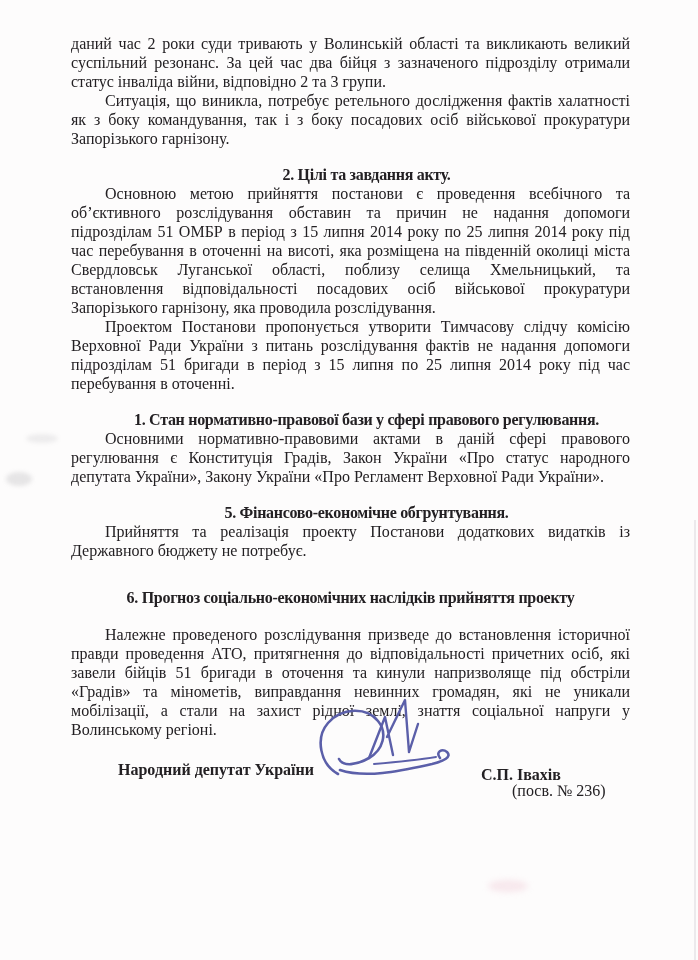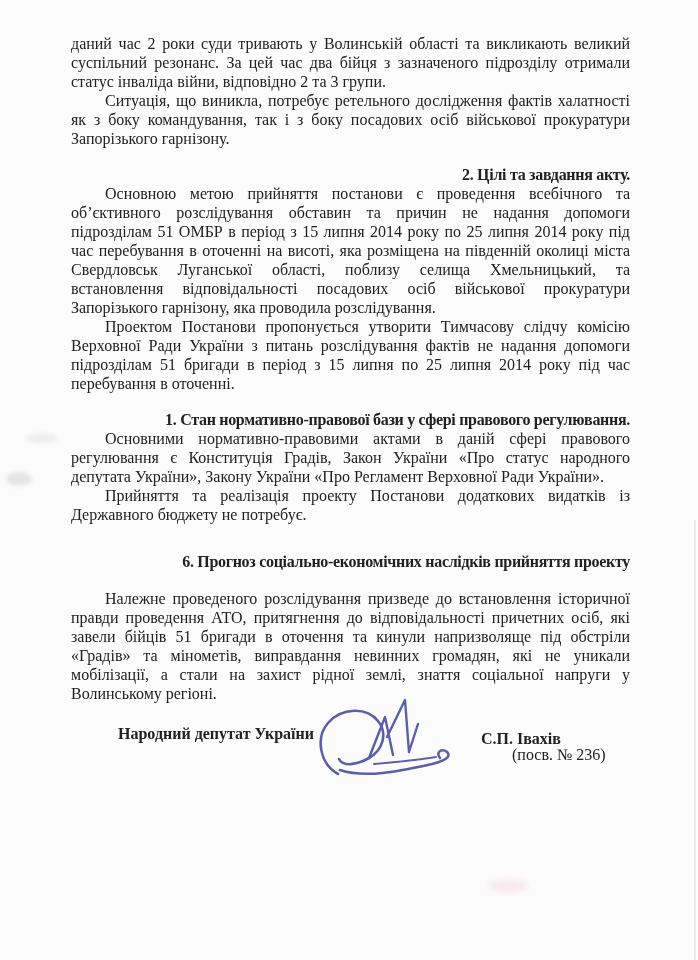--- a/index.html
+++ b/index.html
@@ -31,21 +31,21 @@
     margin: 0;
     text-indent: 34px;
   }
   p.continuation { text-indent: 0; }
   .heading {
     margin: 17px 0 0 0;
     font-size: 16px;
     font-weight: bold;
     text-indent: 32px;
     letter-spacing: -0.3px;
-    text-align: right;
+    text-align: center;
   }
   .heading.centered {
     text-indent: 0;
     margin-top: 28px;
   }
   p.after-centered { margin-top: 18px; }
   .sig-row {
     margin-top: 13px;
     position: relative;
     height: 70px;
@@ -114,20 +114,21 @@
     <p>Ситуація, що виникла, потребує ретельного дослідження фактів халатності як з боку командування, так і з боку посадових осіб військової прокуратури Запорізького гарнізону.</p>
 
     <div class="heading">2. Цілі та завдання акту.</div>
     <p>Основною метою прийняття постанови є проведення всебічного та об’єктивного розслідування обставин та причин не надання допомоги підрозділам 51 ОМБР в період з 15 липня 2014 року по 25 липня 2014 року під час перебування в оточенні на висоті, яка розміщена на південній околиці міста Свердловськ Луганської області, поблизу селища Хмельницький, та встановлення відповідальності посадових осіб військової прокуратури Запорізького гарнізону, яка проводила розслідування.</p>
 
     <p>Проектом Постанови пропонується утворити Тимчасову слідчу комісію Верховної Ради України з питань розслідування фактів не надання допомоги підрозділам 51 бригади в період з 15 липня по 25 липня 2014 року під час перебування в оточенні.</p>
 
     <div class="heading">1. Стан нормативно-правової бази у сфері правового регулювання.</div>
     <p>Основними нормативно-правовими актами в даній сфері правового регулювання є Конституція Градів, Закон України «Про статус народного депутата України», Закону України «Про Регламент Верховної Ради України».</p>
 
+    <div class="heading">5. Фінансово-економічне обгрунтування.</div>
     <p>Прийняття та реалізація проекту Постанови додаткових видатків із Державного бюджету не потребує.</p>
 
     <div class="heading centered">6. Прогноз соціально-економічних наслідків прийняття проекту</div>
     <p class="after-centered">Належне проведеного розслідування призведе до встановлення історичної правди проведення АТО, притягнення до відповідальності причетних осіб, які завели бійців 51 бригади в оточення та кинули напризволяще під обстріли «Градів» та мінометів, виправдання невинних громадян, які не уникали мобілізації, а стали на захист рідної землі, знаття соціальної напруги у Волинському регіоні.</p>
 
     <div class="sig-row">
       <span class="sig-role">Народний депутат України</span>
       <span class="sig-name">С.П. Івахів</span>
       <span class="sig-cred">(посв. № 236)</span>
     </div>

